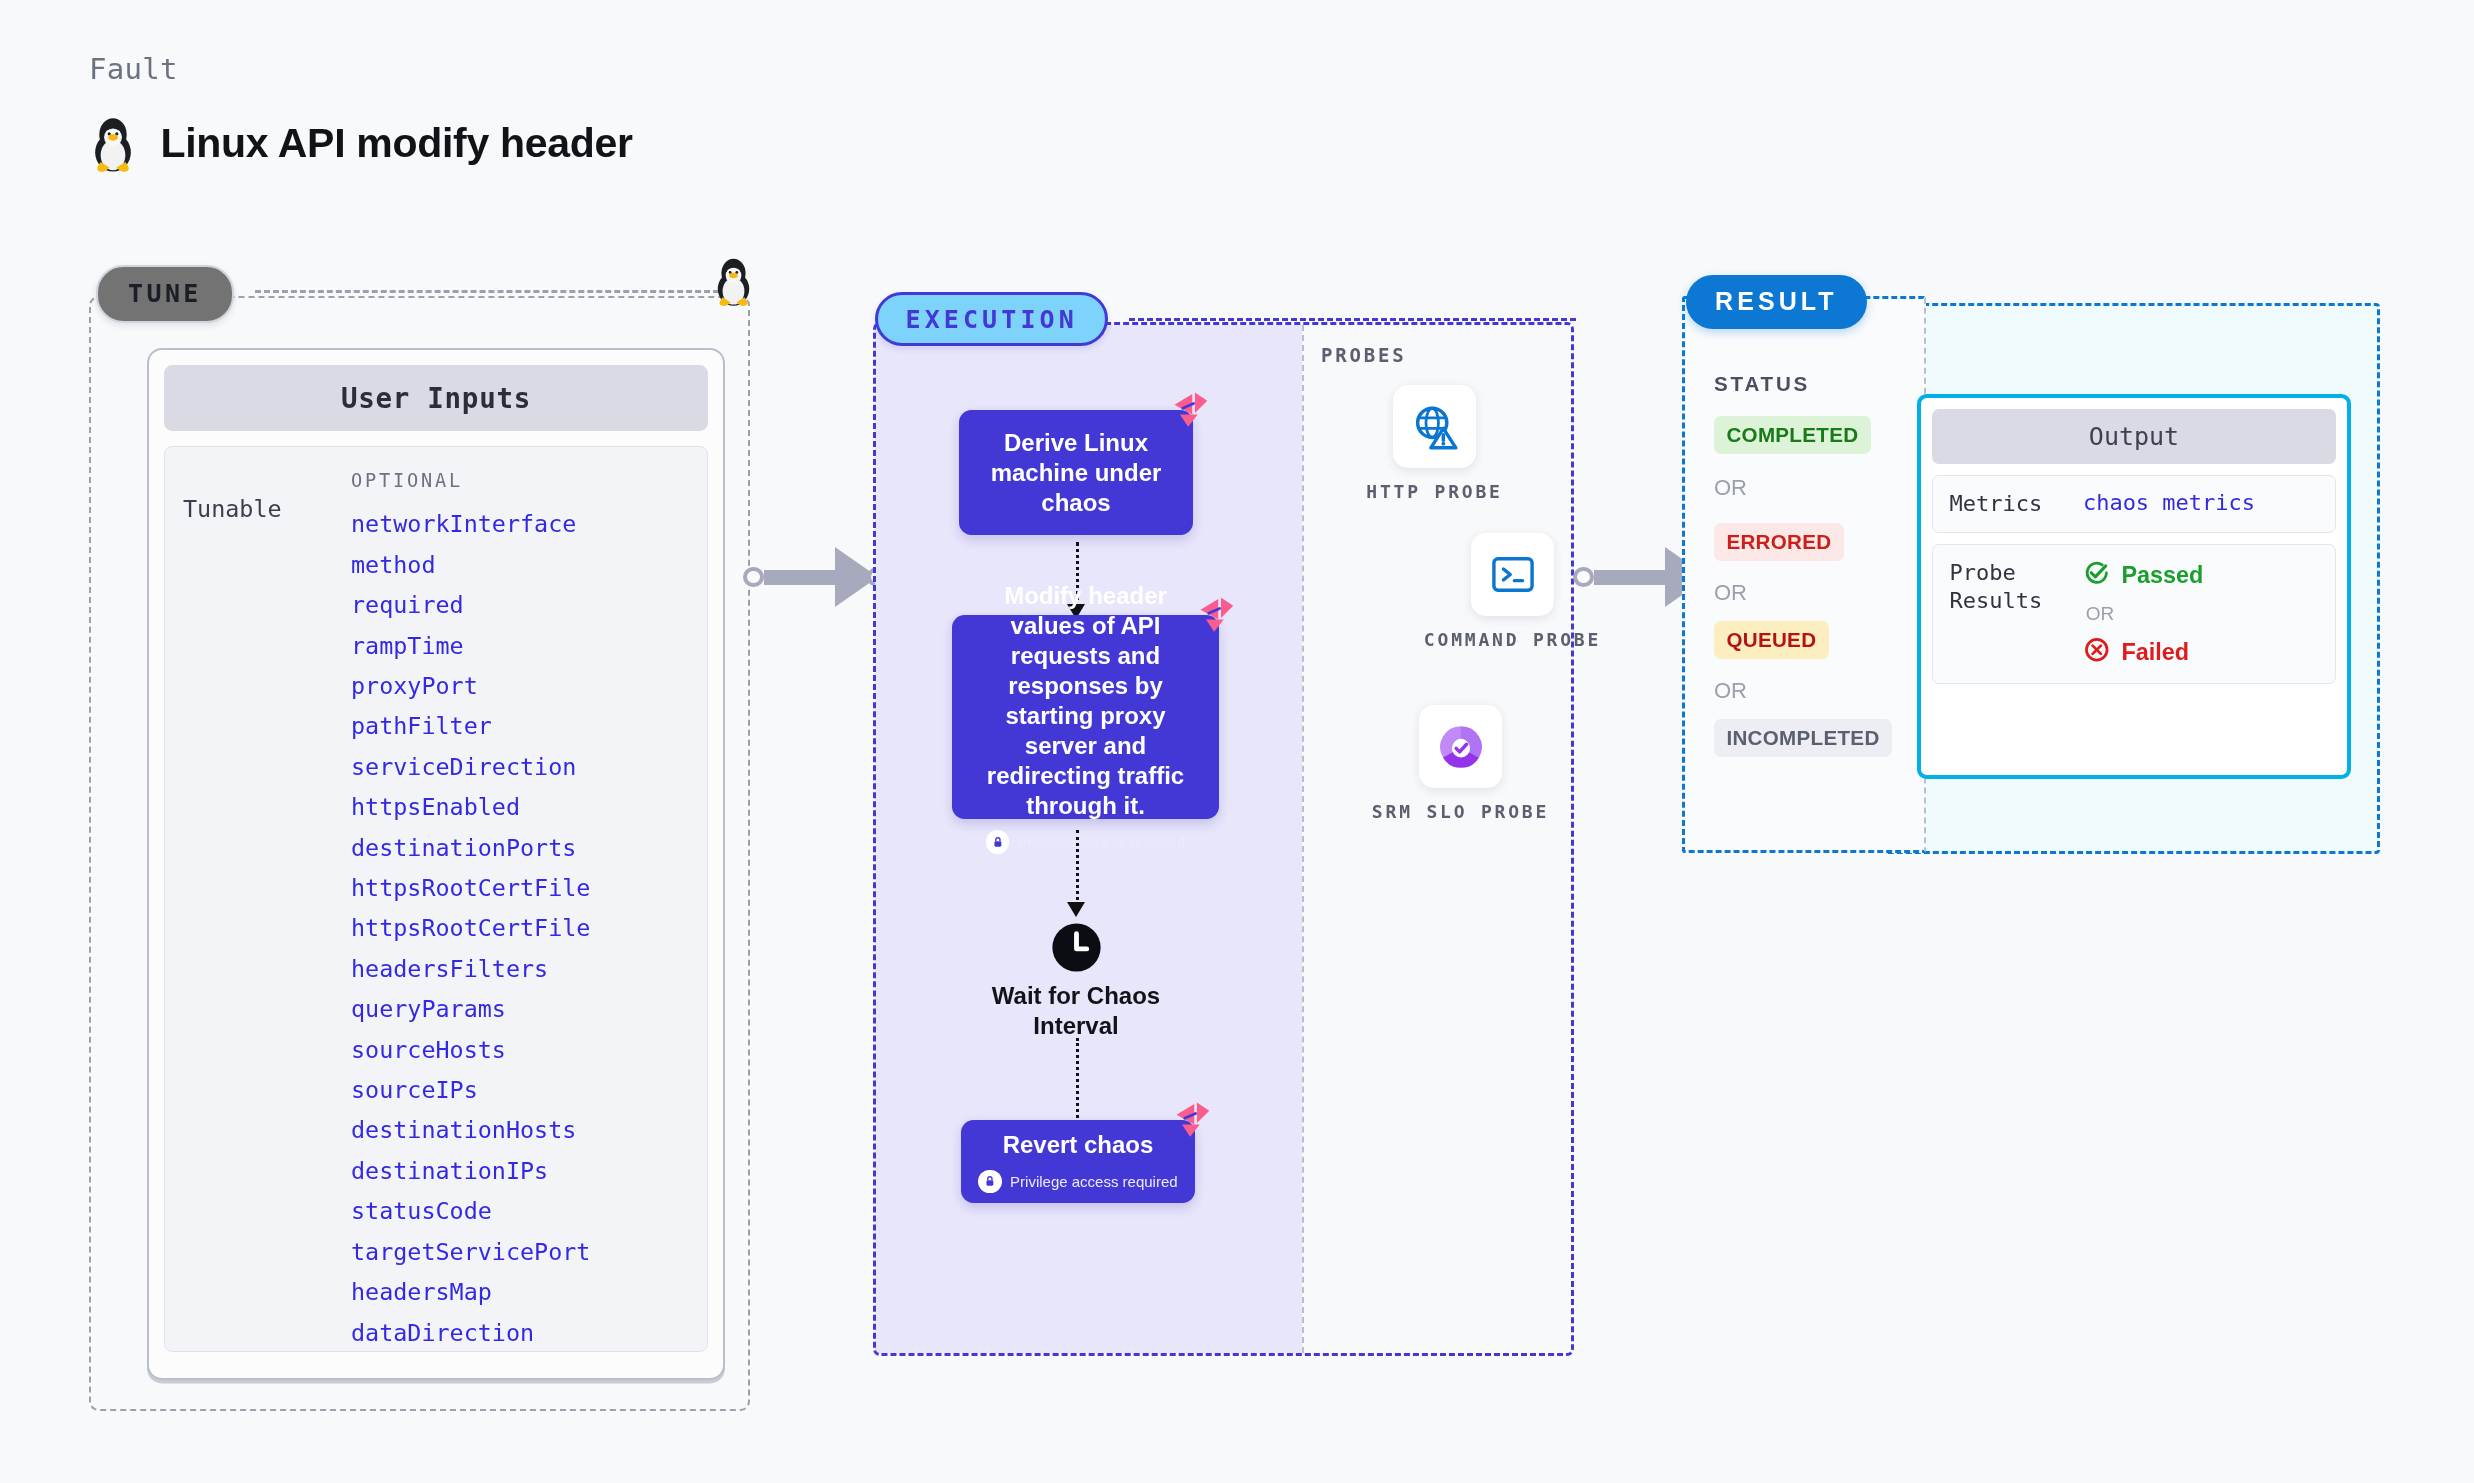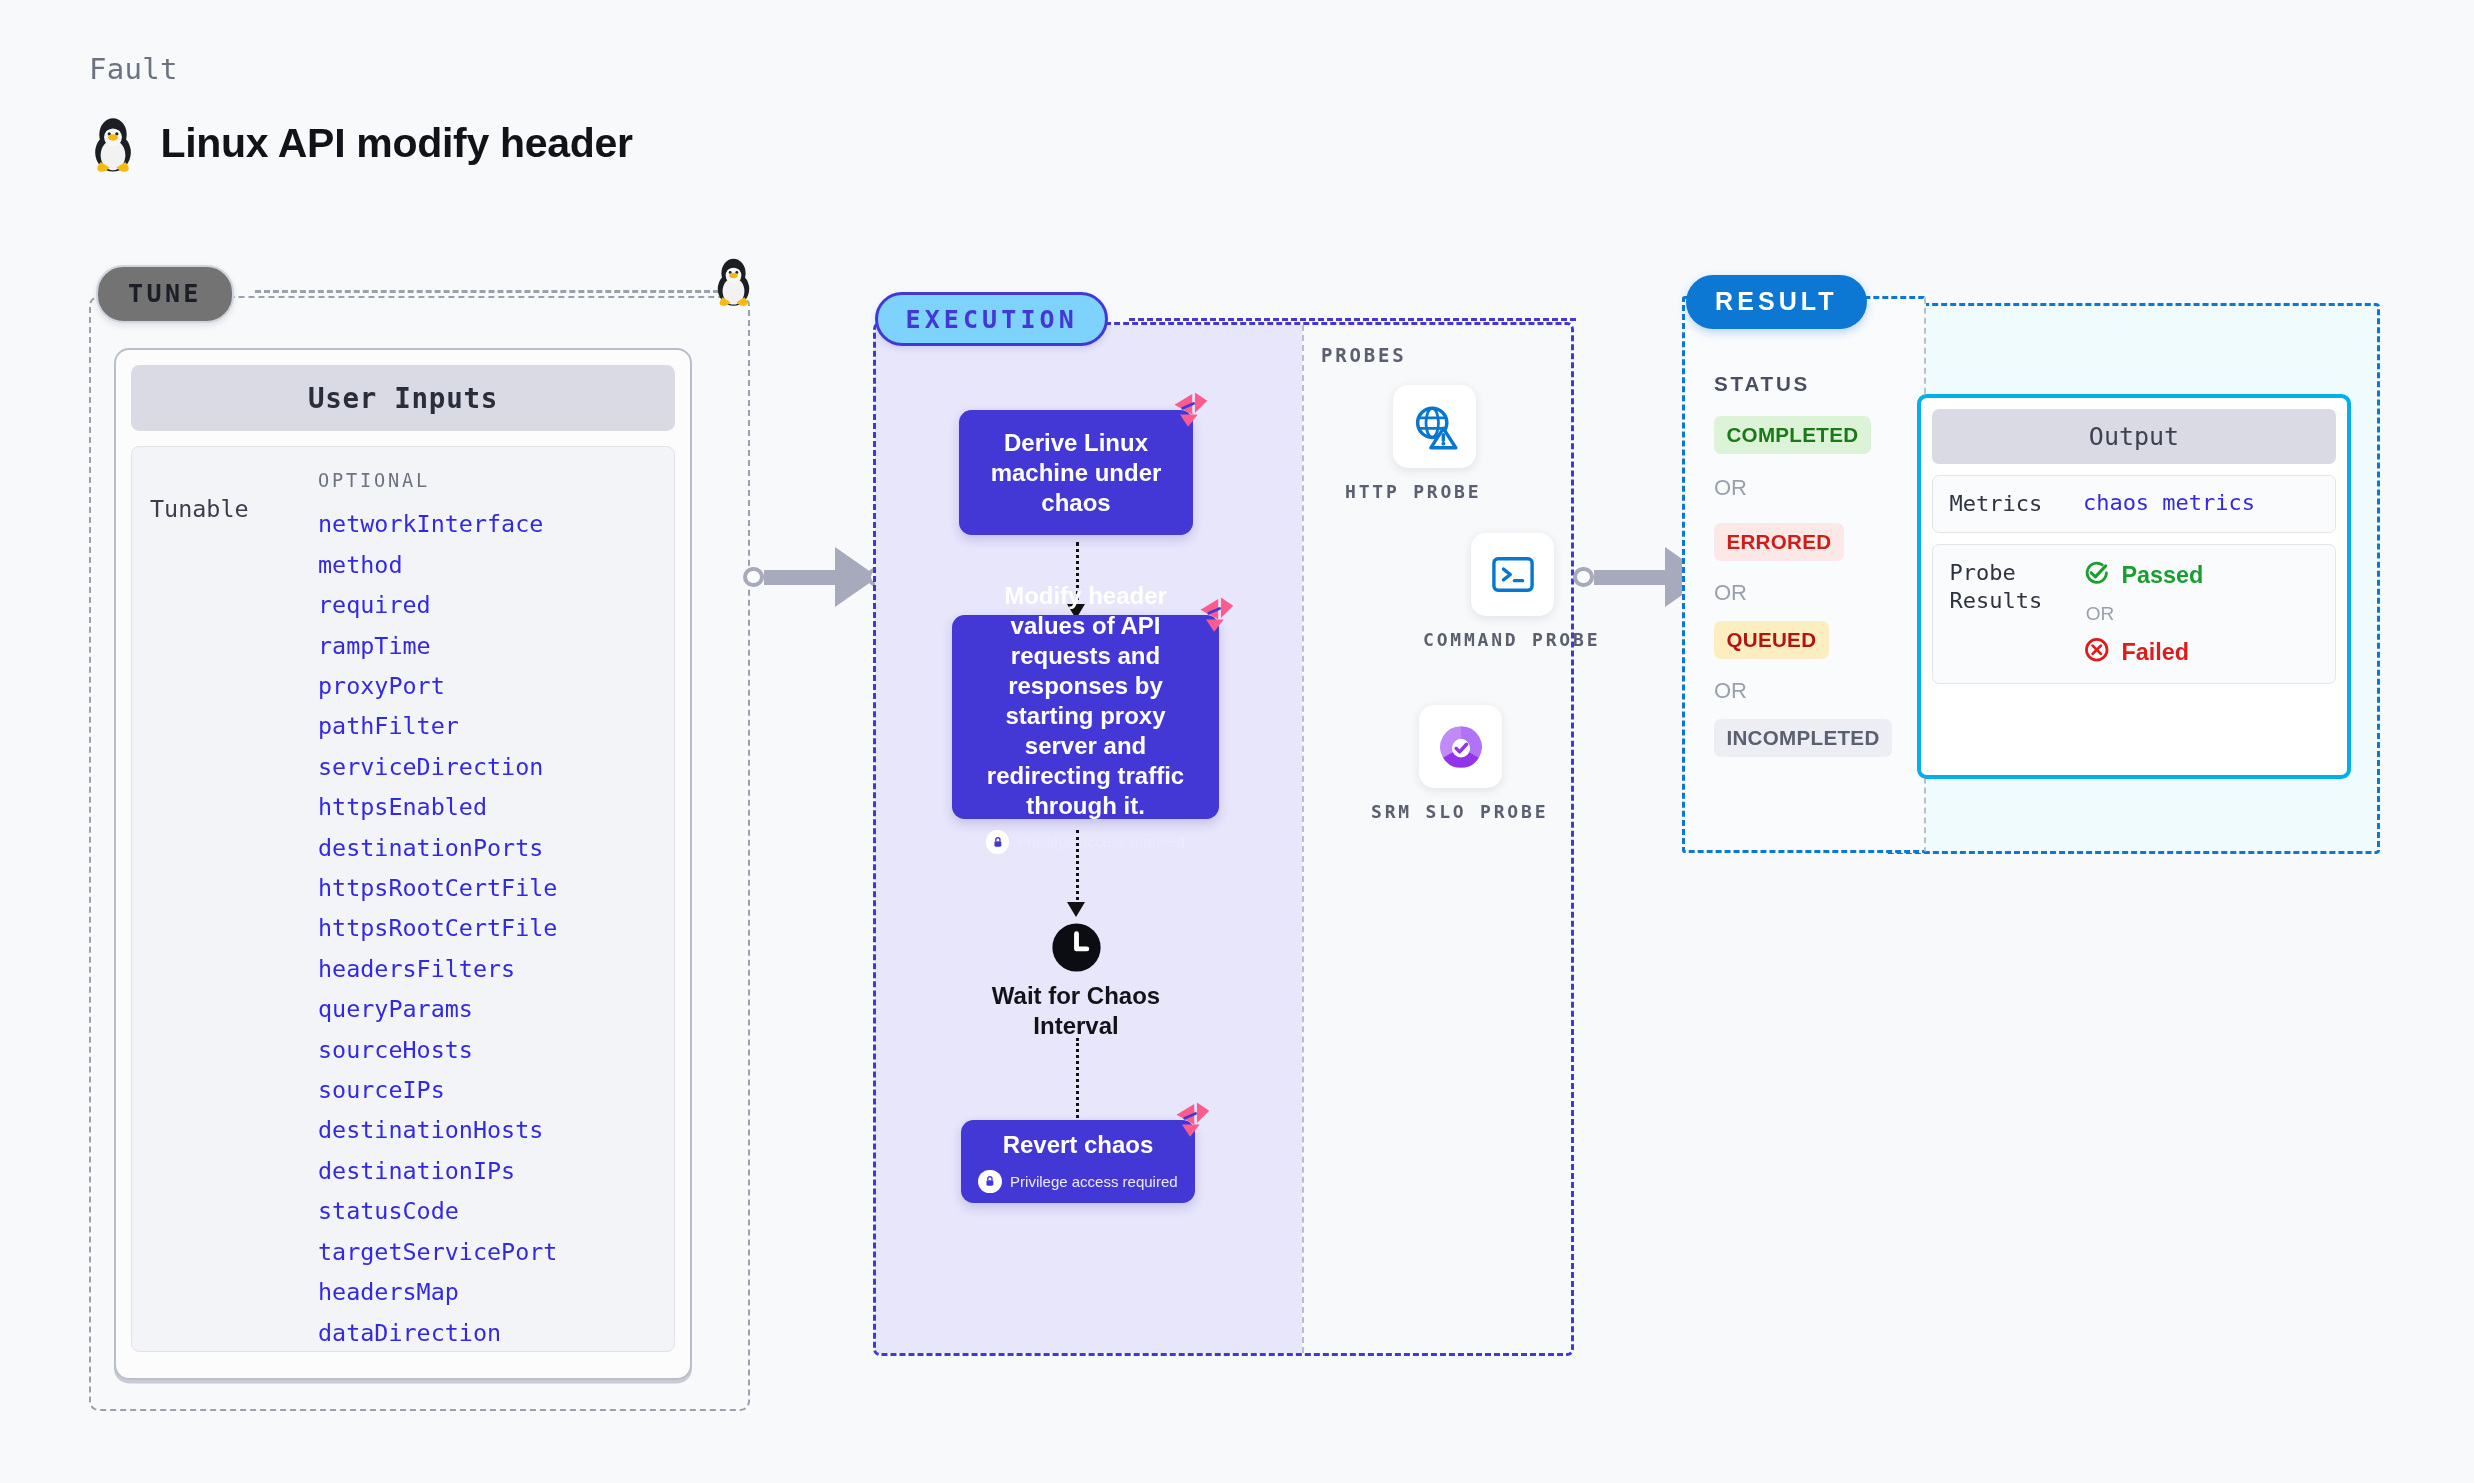--- a/index.html
+++ b/index.html
@@ -41,21 +41,21 @@
     box-shadow: 0 2.8px 6.9px rgba(20,24,40,.10);
     z-index: 5;
   }
   .tune-dashline {
     position: absolute; left: 255px; top: 290px; width: 482px; height: 0;
     border-top: 3.4px dashed #9aa1ad;
   }
   .tux-online { position: absolute; left: 712px; top: 255px; z-index: 6; }
 
   .tune-card {
-    position: absolute; left: 114px; top: 348px;
+    position: absolute; left: 147px; top: 348px;
     width: 578px; height: 1032px;
     background: #fcfcfd; border: 2.1px solid #b9bfca; border-radius: 15px;
     box-shadow: 0 3.4px 0 rgba(160,166,178,.55);
     padding: 15px;
   }
   .ui-head {
     height: 66px; background: #d9dae4; border-radius: 8.3px;
     display: flex; align-items: center; justify-content: center;
     font-family: "DejaVu Sans Mono", monospace;
     font-size: 27.5px; font-weight: bold; color: #2a2d3a; letter-spacing: 0.7px;
@@ -151,21 +151,21 @@
     position: absolute; text-align: center; font-size: 24px; font-weight: bold;
     color: #111319; line-height: 1.25; width: 234px;
   }
 
   
   .probes-title {
     position: absolute; left: 1321px; top: 344px;
     font-family: "DejaVu Sans Mono", monospace;
     font-size: 19px; letter-spacing: 2.8px; color: #5b6070; font-weight: bold;
   }
-  .probe { position: absolute; width: 179px; text-align: left; }
+  .probe { position: absolute; width: 179px; text-align: center; }
   .probe-tile {
     width: 83px; height: 83px; margin: 0 auto; background: #fff; border-radius: 15px;
     box-shadow: 0 2.8px 9.6px rgba(30,35,60,.10);
     display: flex; align-items: center; justify-content: center;
   }
   .probe-lbl {
     margin-top: 12.4px;
     font-family: "DejaVu Sans Mono", monospace;
     font-size: 18px; letter-spacing: 2.8px; color: #5b6070; font-weight: bold; line-height: 1.35;
   }

